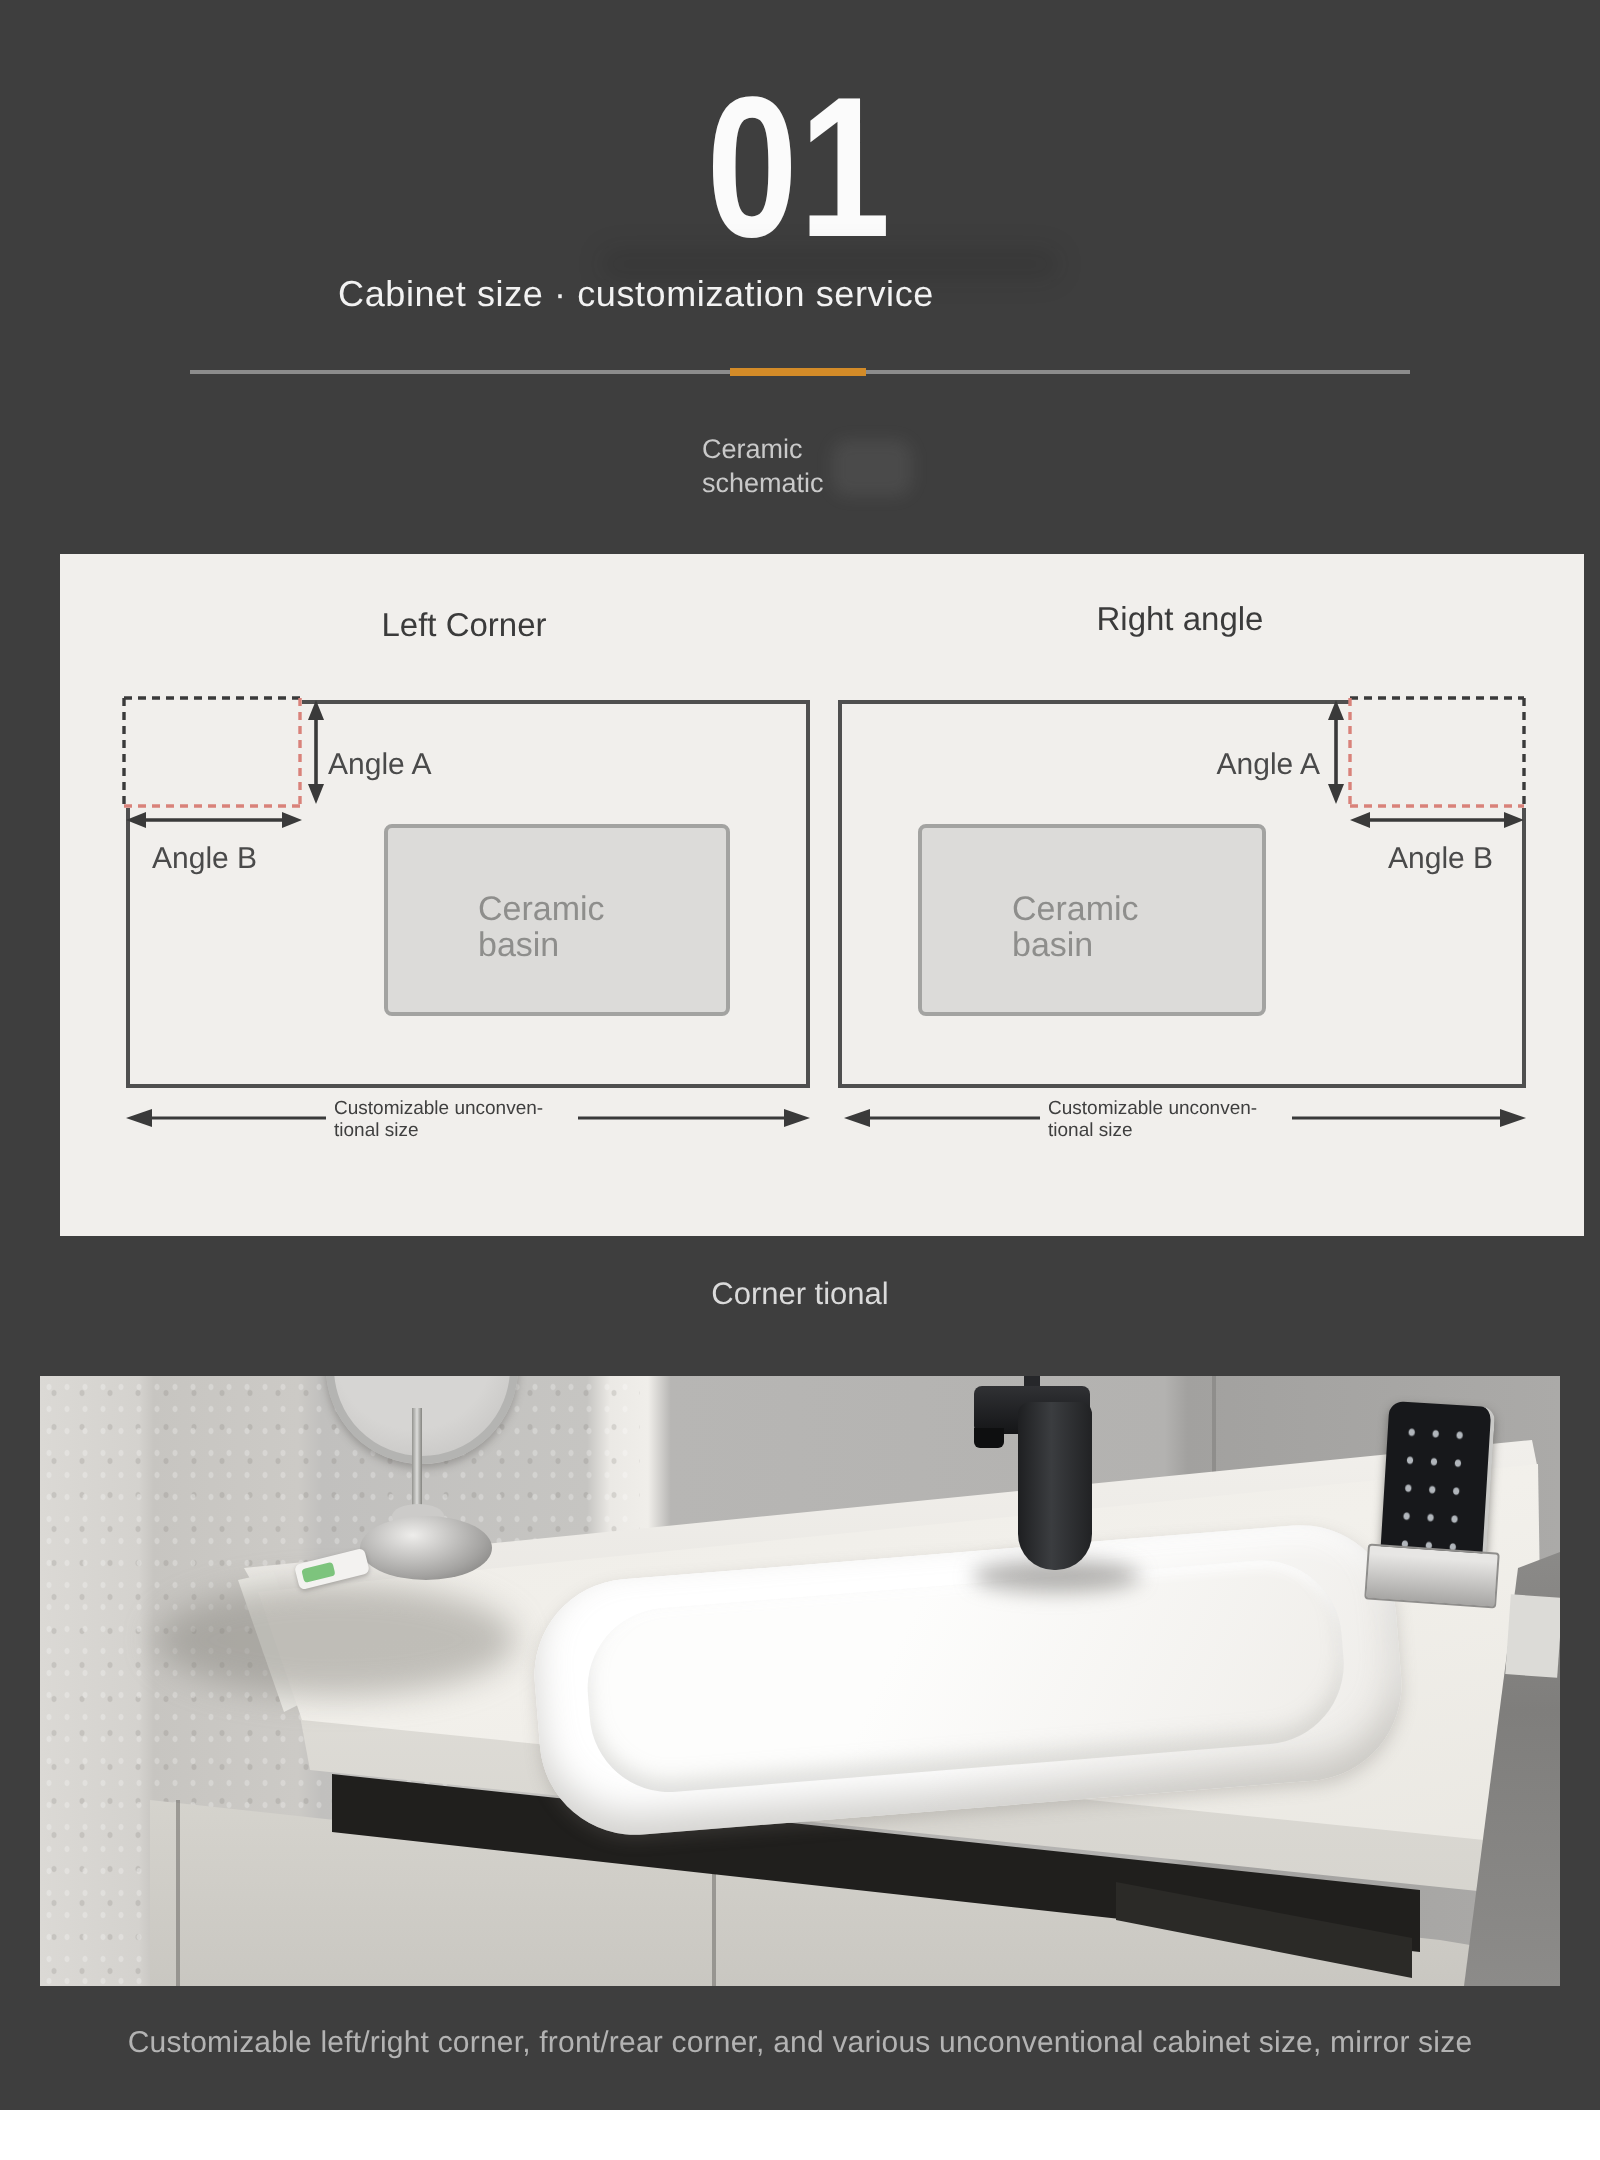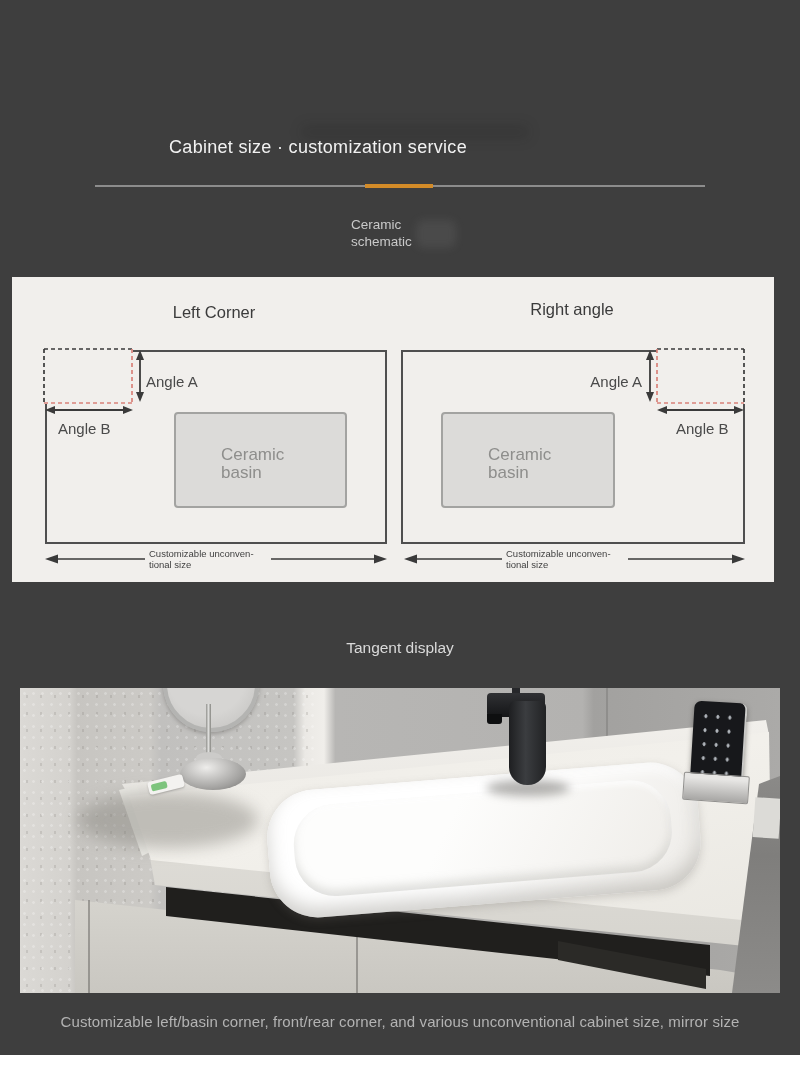--- a/index.html
+++ b/index.html
@@ -16,21 +16,21 @@
   .ghost-2{left:416px;top:220px;width:40px;height:28px;background:rgba(190,190,190,.10);filter:blur(4px);}
   .section-title{position:absolute;left:0;top:137px;width:636px;text-align:center;
     color:#f2f2f2;font-size:18px;letter-spacing:.3px;}
   .divider{position:absolute;left:95px;top:185px;width:610px;height:2px;background:#8c8c8c;}
   .divider-accent{position:absolute;left:270px;top:-1px;width:68px;height:4px;background:#d38b28;}
 
   
   .tangent-label{position:absolute;left:351px;top:216px;color:#c9c9c9;font-size:13.5px;line-height:17px;}
 
   
-  .panel{position:absolute;left:12px;top:277px;width:762px;height:305px;background:#f1efec;text-align:right;}
+  .panel{position:absolute;left:30px;top:277px;width:762px;height:341px;background:#f1efec;text-align:right;}
   .panel svg{display:block;}
 
   
   .corner-display{position:absolute;left:0;top:639px;width:800px;text-align:center;color:#dadada;font-size:15.5px;}
 
   
   .photo{position:absolute;left:20px;top:688px;width:760px;height:305px;overflow:hidden;background:#c4c3c0;}
   .photo *{position:absolute;}
   .wall{left:0;top:0;width:760px;height:305px;
     background:linear-gradient(90deg,#dbd9d5 0%,#d4d2ce 6.5%,#c7c5c1 7.5%,#cccac6 17%,#c1c0be 18.5%,#c6c5c2 36%,#ebe9e5 37.5%,#f0eeea 40%,#b7b6b4 41.5%,#b3b2b0 74%,#a2a19f 75.5%,#abaaa8 100%);}
@@ -100,20 +100,23 @@
     color:#b3b3b3;font-size:15px;letter-spacing:.1px;}
 
   svg text{font-family:"Liberation Sans","DejaVu Sans",sans-serif;}
 </style>
 </head>
 <body>
 
 <div class="page">
   <div class="dark-bg"></div>
 
+  <div class="section-number">
+    <span>01</span>
+  </div>
   <div class="ghost-smudge ghost-1"></div>
   <div class="section-title">Cabinet size · customization service</div>
   <div class="divider">
     <div class="divider-accent"></div>
   </div>
 
   <div class="tangent-label">
     <div>Ceramic</div>
     <div>schematic</div>
   </div>
@@ -177,21 +180,21 @@
           <line x1="616" y1="282" x2="722" y2="282" stroke="#3a3a3a" stroke-width="1.6"></line>
           <polygon points="392,282 405,277.5 405,286.5" fill="#3a3a3a"></polygon>
           <polygon points="733,282 720,277.5 720,286.5" fill="#3a3a3a"></polygon>
         </g>
         <text x="494" y="280" font-size="9.5" fill="#3f3f3f">Customizable unconven-</text>
         <text x="494" y="291" font-size="9.5" fill="#3f3f3f">tional size</text>
       </g>
     </svg>
   </div>
 
-  <div class="corner-display">Tangent display</div>
+  <div class="corner-display">Corner tional</div>
 
   <div class="photo">
     <div class="wall"></div>
     <div class="wall-texture"></div>
     <div class="tile-seam"></div>
     <div class="cabinet"></div>
     <div class="cab-seam s1"></div>
     <div class="cab-seam s2"></div>
     <div class="under-gap"></div>
     <div class="drawer-gap"></div>
@@ -216,14 +219,14 @@
     <div class="faucet-rod"></div>
     <div class="faucet-spout"></div>
     <div class="faucet-nozzle"></div>
     <div class="faucet-body"></div>
     <div class="phone">
         <i></i>
       </div>
     <div class="phone-holder"></div>
   </div>
 
-  <div class="footer-caption">Customizable left/basin corner, front/rear corner, and various unconventional cabinet size, mirror size</div>
+  <div class="footer-caption">Customizable left/right corner, front/rear corner, and various unconventional cabinet size, mirror size</div>
 </div>
 
 </body></html>

